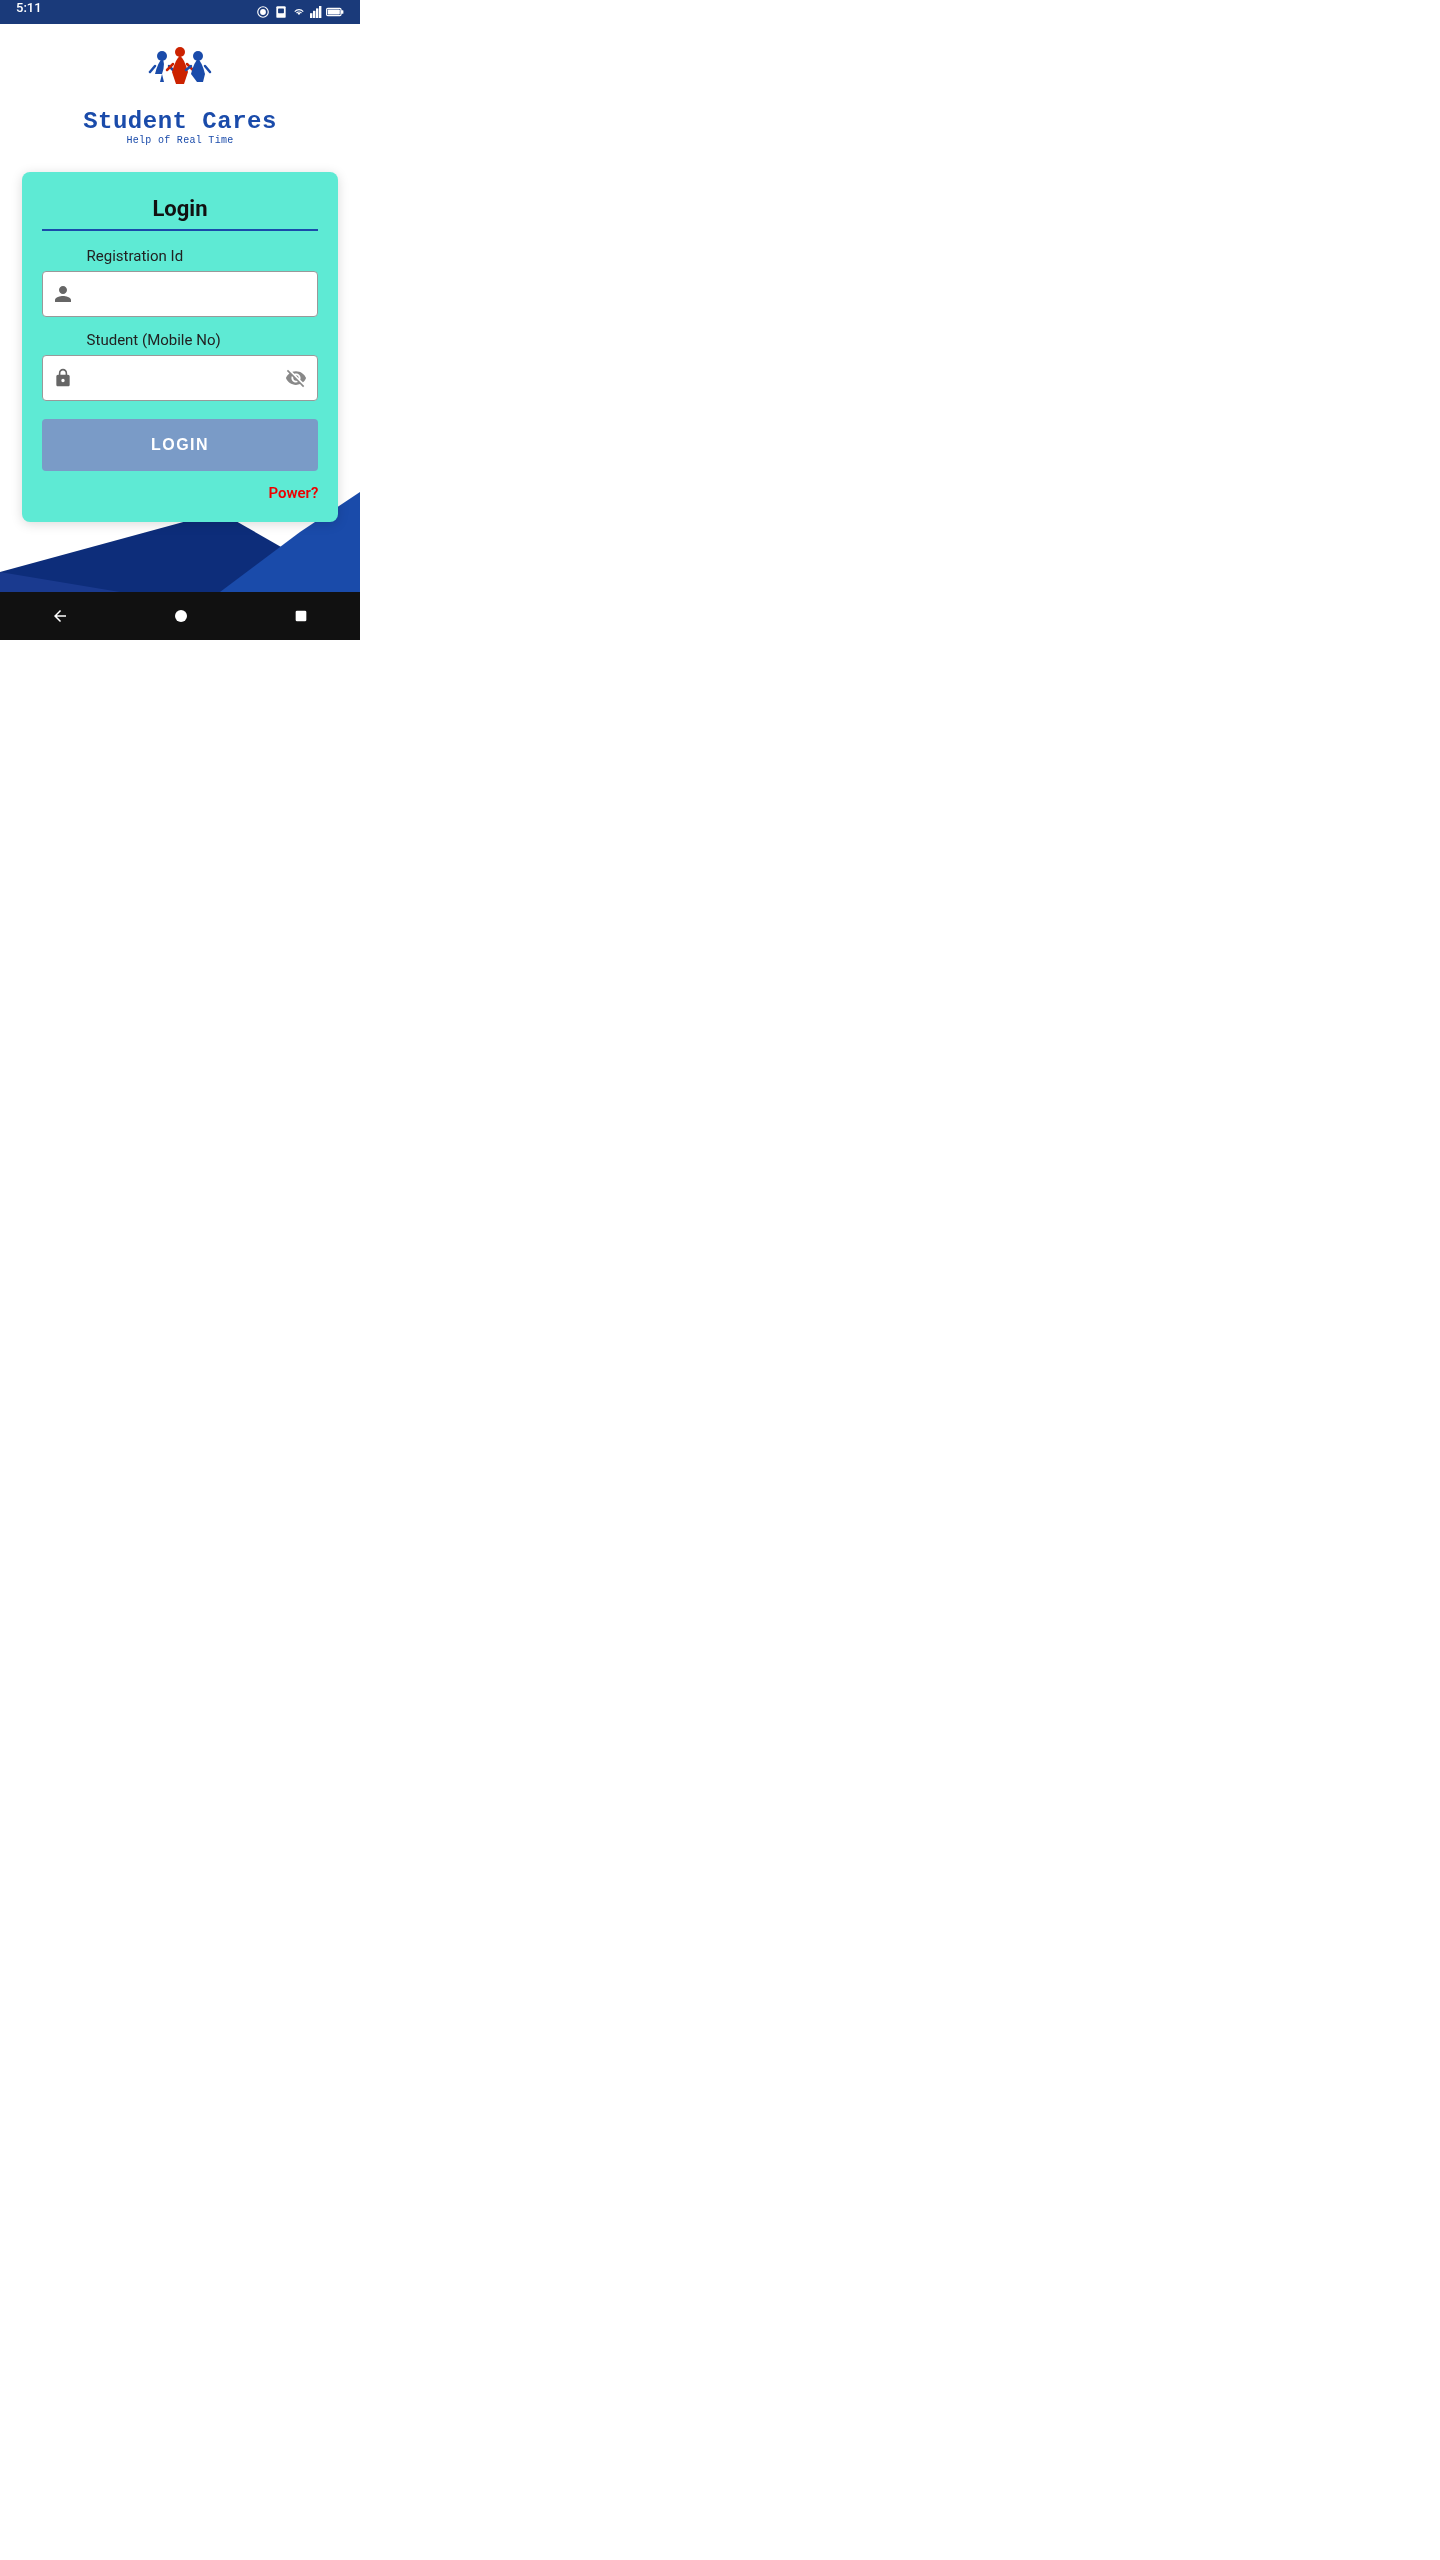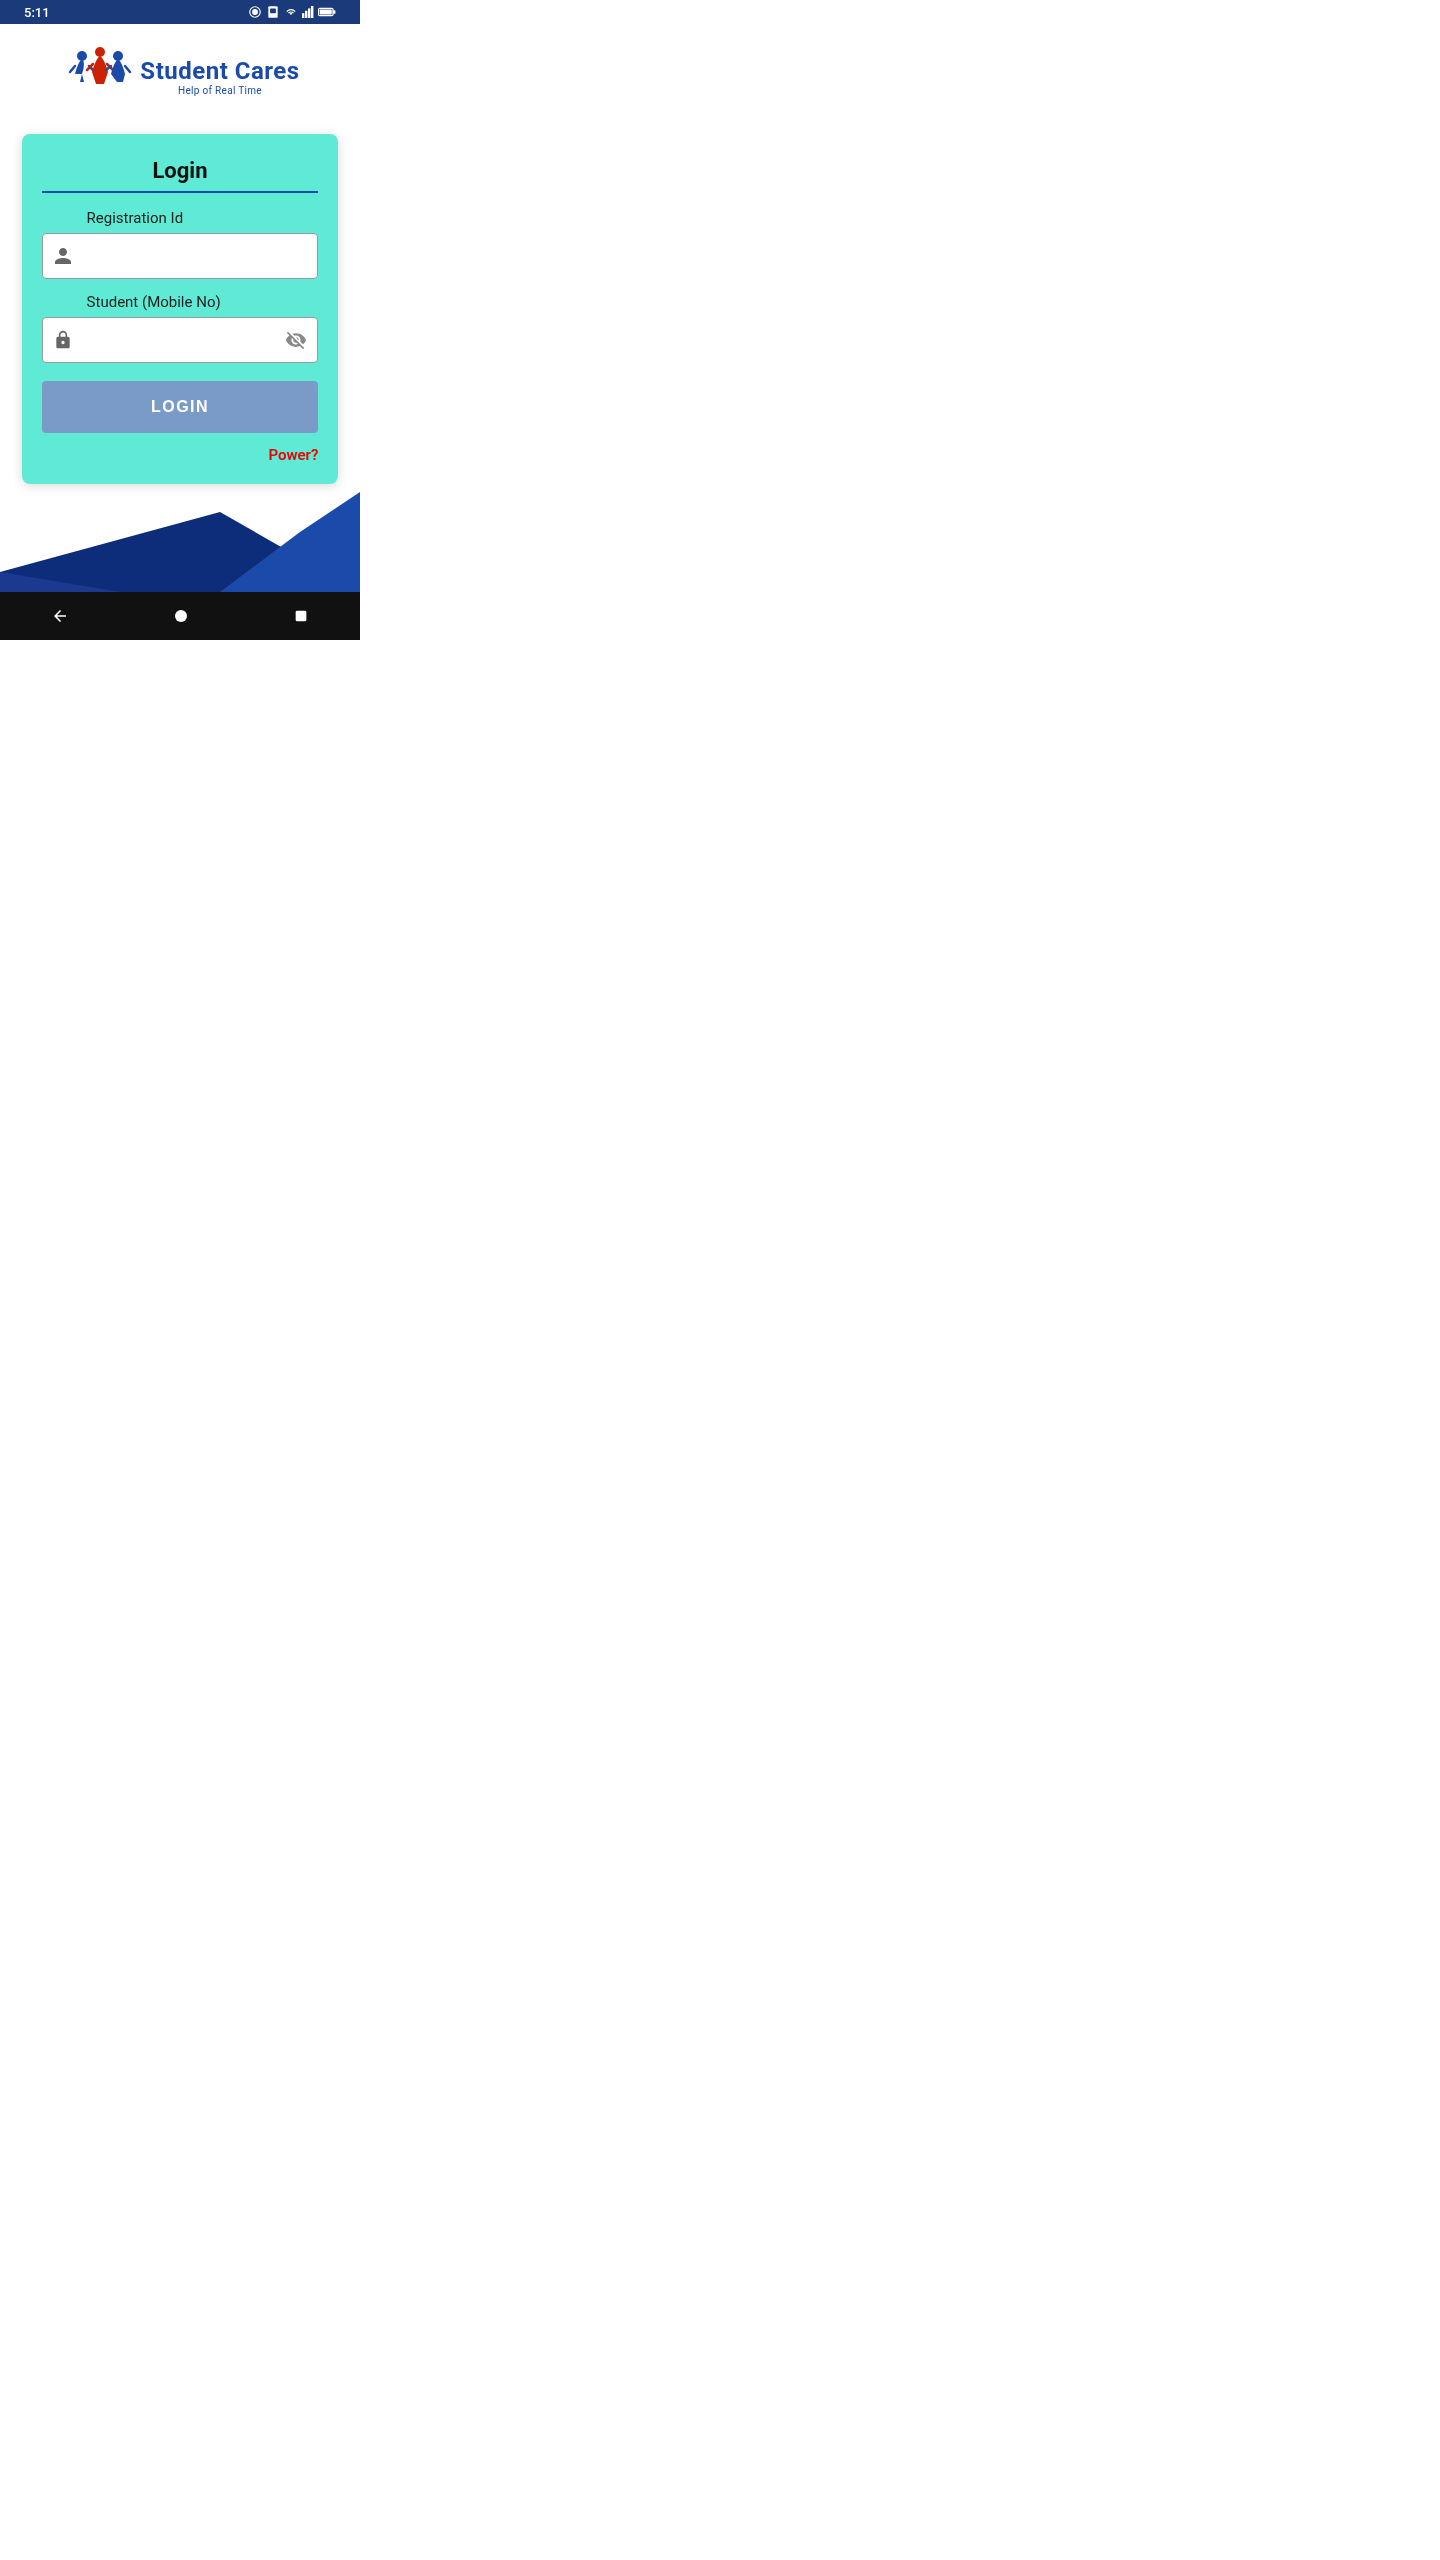--- a/index.html
+++ b/index.html
@@ -17,23 +17,22 @@
       overflow: hidden;
       position: relative;
     }
 
     
     .status-bar {
       width: 100%;
       height: 24px;
       background: #1a3a7a;
       display: flex;
-      align-items: center;
       justify-content: space-between;
-      padding: 0 24px;
+      padding: 0 16px;
       position: relative;
       z-index: 10;
     }
 
     .status-time {
       color: white;
       font-size: 13px;
       font-weight: 500;
     }
 
@@ -77,21 +76,23 @@
       display: flex;
       flex-direction: column;
       align-items: center;
       z-index: 2;
     }
 
     
     .logo-section {
       padding: 20px 0 10px;
       display: flex;
-      align-items: center;
+      flex-direction: column;
+      align-items: center;
+      font-family: Liberation Mono, monospace;
     }
 
     .logo-graphic {
       width: 80px;
       height: 60px;
       margin-bottom: 4px;
     }
 
     .logo-text {
       display: flex;

